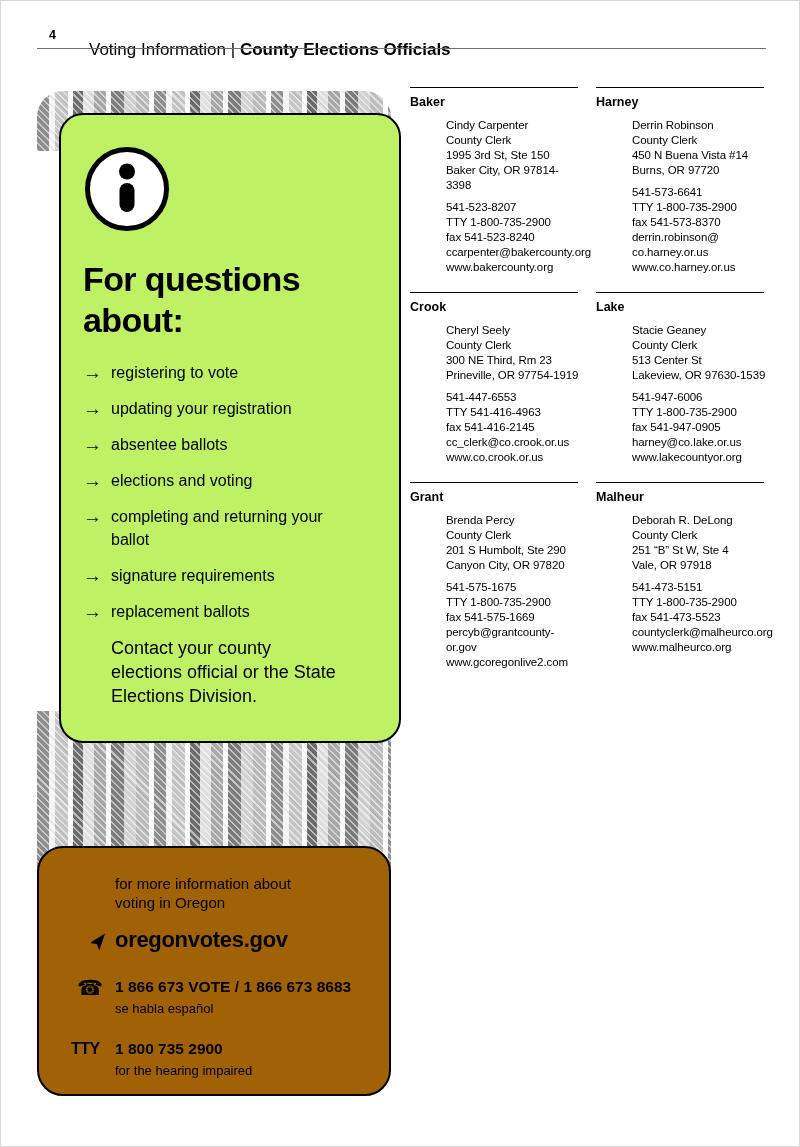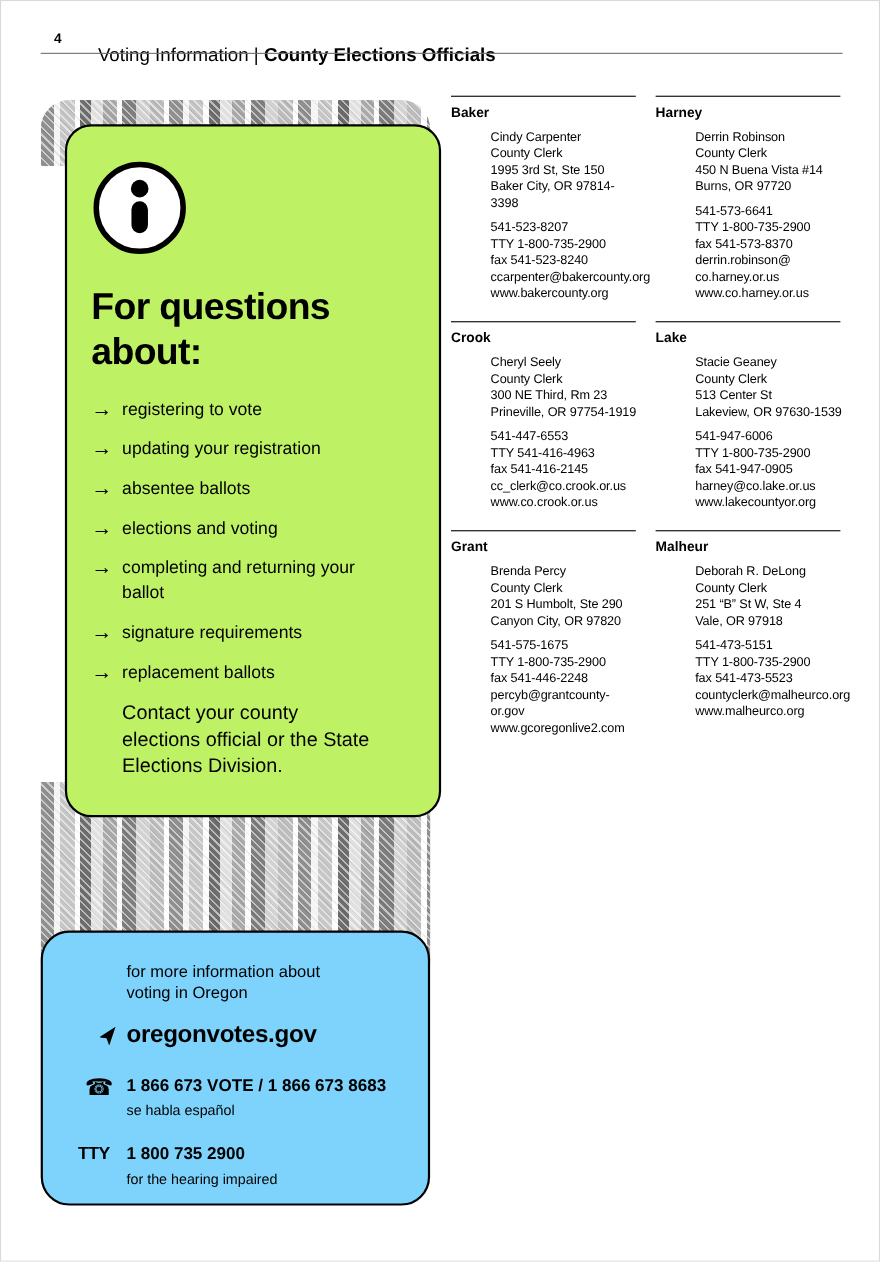--- a/index.html
+++ b/index.html
@@ -37,21 +37,21 @@
   .info-icon-wrap { height:88px; }
   .info-heading { font-size:34px; line-height:41px; font-weight:bold; letter-spacing:-0.6px; margin-top:26px; width:280px; }
   .info-list { margin-top:20px; }
   .info-item { display:flex; align-items:flex-start; margin-bottom:13px; }
   .bullet { width:28px; flex:none; font-weight:bold; font-size:19px; line-height:23px; }
   .info-text { width:230px; font-size:16px; line-height:23px; }
   .info-note { margin-left:28px; margin-top:3px; width:230px; font-size:18px; line-height:24px; }
 
   .panel2 {
     position:absolute; top:755px; left:0; width:354px; height:250px; z-index:1;
-    background:#7dd3fc; border:2px solid #000; border-radius:26px;
+    background:#a16207; border:2px solid #000; border-radius:26px;
     padding-top:26px;
   }
   .p2row { display:flex; align-items:flex-start; padding-left:30px; }
   .p2icon { width:46px; flex:none; }
   .p2icon.nav svg { margin-left:22px; margin-top:3px; }
   .p2icon.phone { padding-left:8px; font-size:21px; line-height:20px; }
   .p2icon.tty { padding-left:2px; font-weight:bold; font-size:16px; letter-spacing:-0.5px; line-height:18px; }
   .p2intro { width:190px; font-size:15px; line-height:19px; }
   .row-site { margin-top:16px; }
   .p2site { font-size:22px; font-weight:bold; letter-spacing:-0.3px; line-height:24px; }
@@ -200,21 +200,21 @@
           <div class="county-name">Grant</div>
           <div class="county-block">
             <div class="cline">Brenda Percy</div>
             <div class="cline">County Clerk</div>
             <div class="cline">201 S Humbolt, Ste 290</div>
             <div class="cline">Canyon City, OR 97820</div>
           </div>
           <div class="county-block">
             <div class="cline">541-575-1675</div>
             <div class="cline">TTY 1-800-735-2900</div>
-            <div class="cline">fax 541-446-2248</div>
+            <div class="cline">fax 541-575-1669</div>
             <div class="cline">percyb@grantcounty-or.gov</div>
             <div class="cline">www.gcoregonlive2.com</div>
           </div>
         </div>
       </div>
     <div class="county-col">
         <div class="county">
           <div class="county-rule"></div>
           <div class="county-name">Harney</div>
           <div class="county-block">

